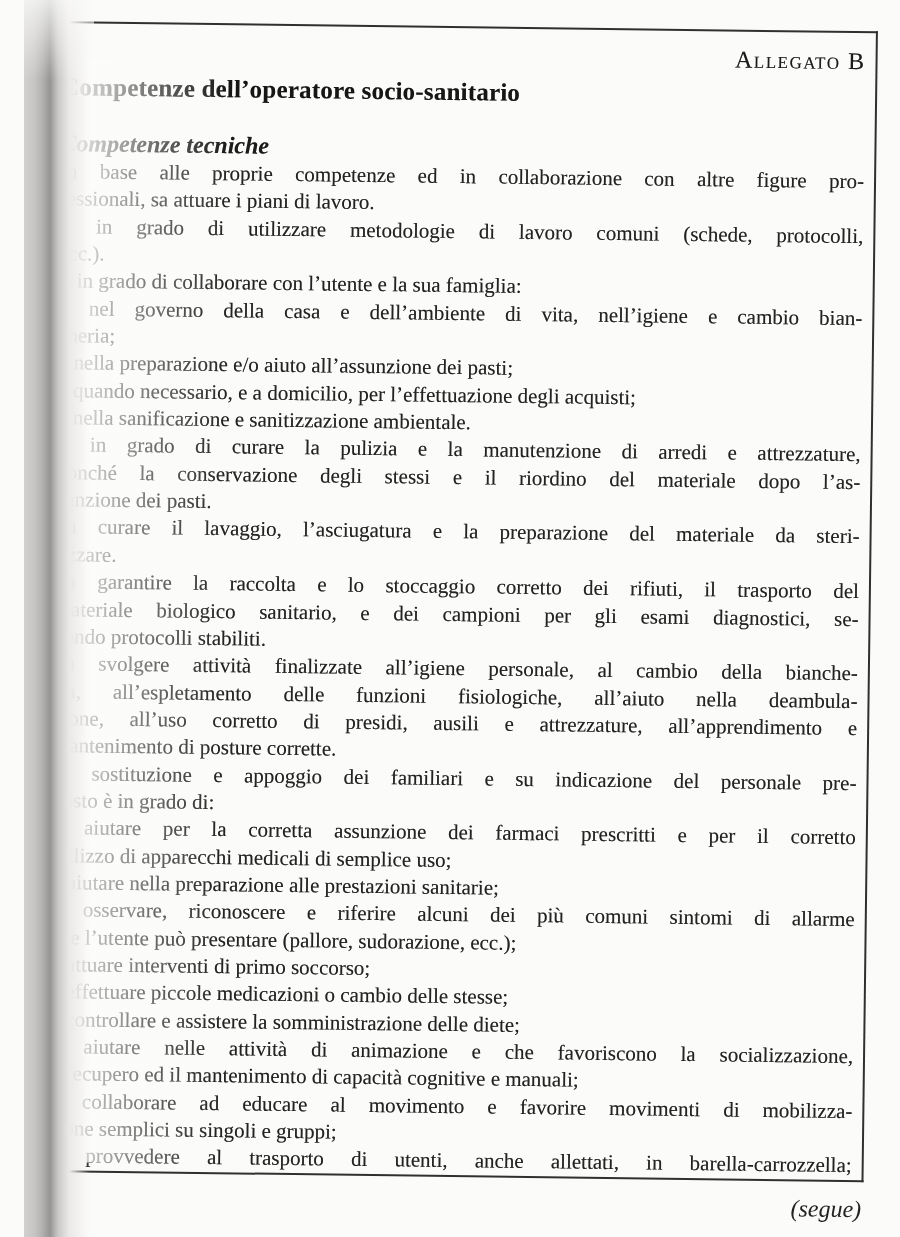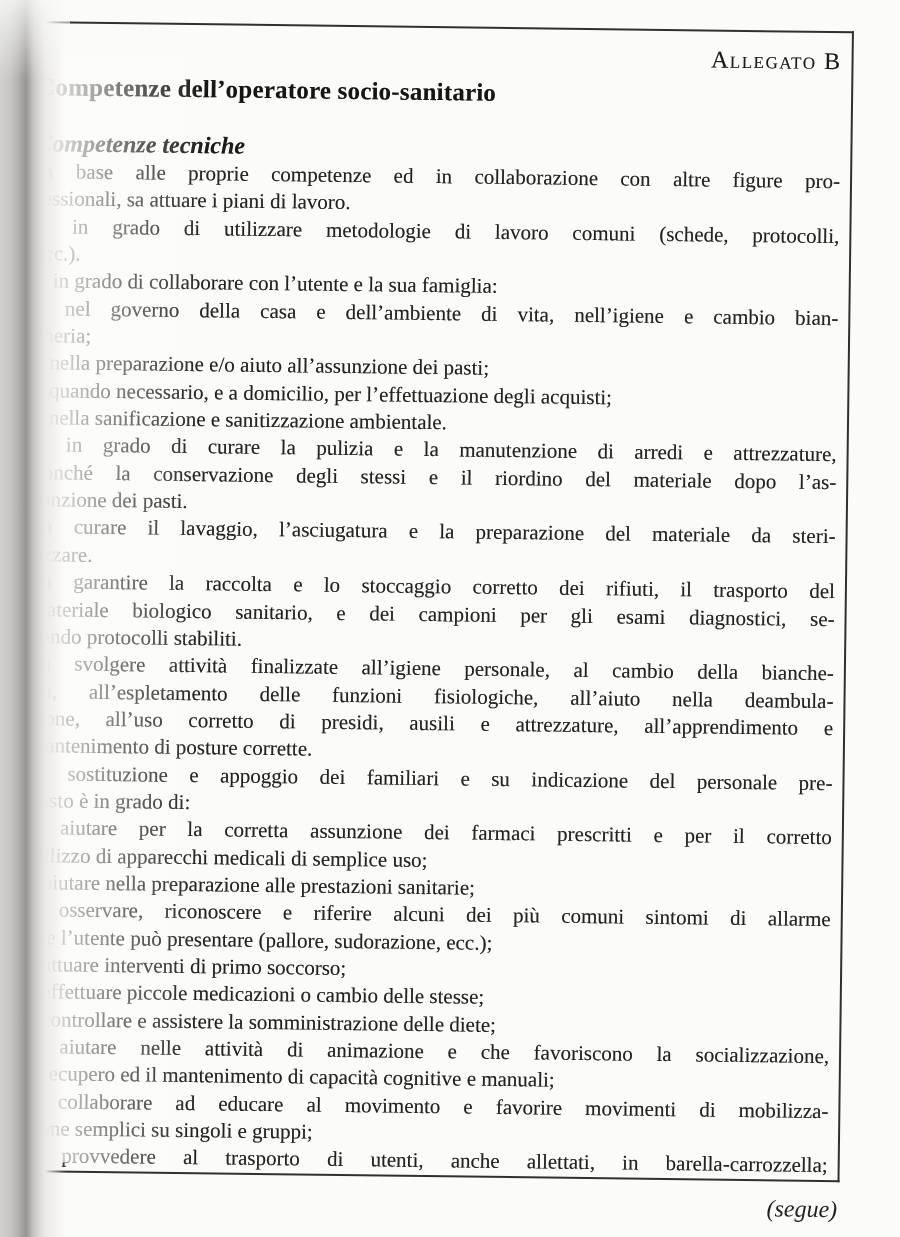--- a/index.html
+++ b/index.html
@@ -2,21 +2,21 @@
 <html><head>
 <meta charset="utf-8">
 <style>
   html,body{margin:0;padding:0;}
   body{
     width:900px;height:1237px;
     background:#fbfbfa;
     font-family:"Liberation Serif", serif;
     overflow:hidden;position:relative;
   }
-  .scan{position:absolute;inset:0;}
+  .scan{position:absolute;inset:0;margin-left:24px;}
 
   
   .gutter{
     position:absolute;left:0;top:0;width:70px;height:1237px;z-index:6;
     background:linear-gradient(to right,
       #d1d0ce 0px,#c7c6c4 10px,#b3b2b0 18px,#969593 26px,
       #c9c8c6 34px,#ebe9e7 45px,rgba(252,252,251,0) 66px);
     pointer-events:none;
   }
   .gutter::before{

